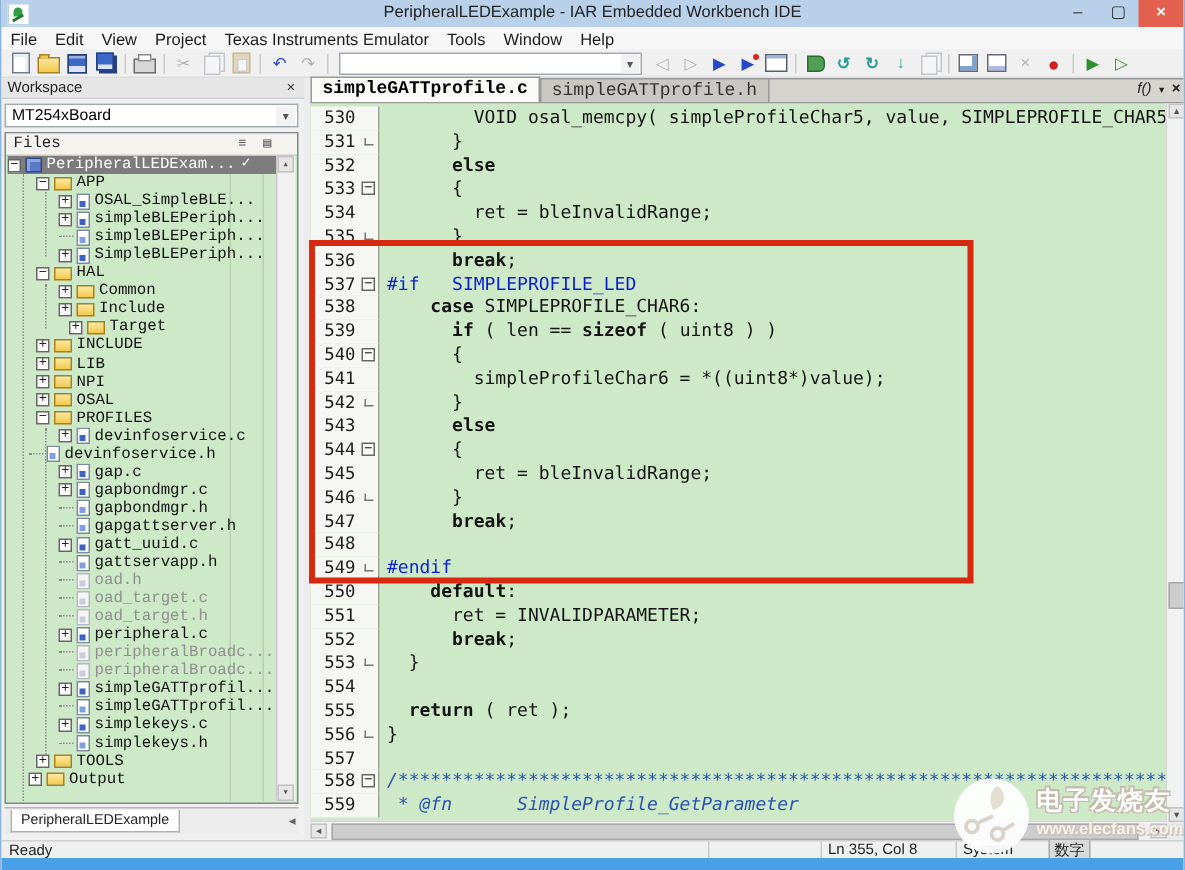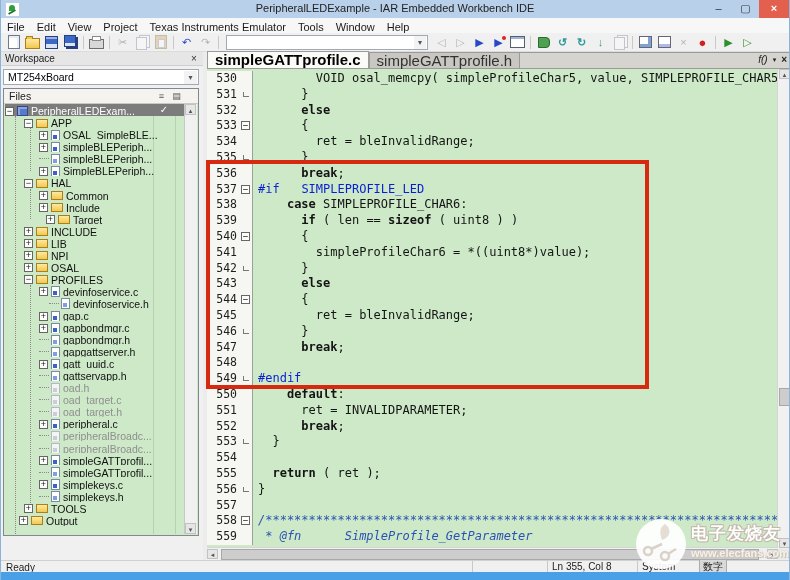--- a/index.html
+++ b/index.html
@@ -38,21 +38,21 @@
   .icon-make{width:11px;height:10px;background:#fff;border:1px solid #667;box-shadow:inset -3px -3px 0 #7fa3d0;}
   .icon-build{width:11px;height:10px;background:#fff;border:1px solid #667;box-shadow:inset 0 -3px 0 #b0b8e8;}
   .g-blue{color:#2749c9;} .g-teal{color:#2e9b9b;font-weight:bold;} .g-green{color:#2f8f2f;} .g-red{color:#d21f1f;font-size:13px;}
   .bmark::after{content:"";position:absolute;right:1px;top:1px;width:4px;height:4px;background:#d22;border-radius:50%;}
   
   .workspace{position:absolute;left:0;top:52px;width:202px;height:508px;background:#f0f0f0;}
   .wshdr{position:absolute;left:0;top:0;width:100%;height:14px;background:#e6e6e6;border-bottom:1px solid #cfcfcf;font-size:10px;color:#222;line-height:14px;padding-left:4px;box-sizing:border-box;}
   .wshdr .hclose{position:absolute;right:3px;top:0;width:12px;text-align:center;color:#333;font-size:10px;}
   .wscombo{position:absolute;left:2px;top:17px;width:196px;height:16px;background:#fff;border:1px solid #a3a9b1;font-size:10.5px;line-height:15px;padding-left:4px;box-sizing:border-box;}
   .wscombo .carr{position:absolute;right:1px;top:1px;width:13px;height:13px;font-size:8px;line-height:13px;text-align:center;color:#555;background:#f2f2f2;}
-  .filesbox{position:absolute;left:2px;top:36px;width:196px;height:448px;border:1px solid #828790;background:var(--editor_bg);box-sizing:border-box;}
+  .filesbox{position:absolute;left:2px;top:36px;width:196px;height:448px;border:1px solid #828790;background:var(--editor_bg);box-sizing:border-box;font-family:Liberation Mono, monospace;}
   .fileshdr{position:absolute;left:0;top:0;right:0;height:14px;background:#f4f3ef;border-bottom:1px solid #c9c9c1;font-size:10.5px;line-height:14px;padding-left:5px;color:#222;}
   .fhicons{position:absolute;right:14px;top:0;font-size:9px;color:#555;letter-spacing:3px;}
   .treebody{position:absolute;left:1px;top:15px;right:13px;bottom:1px;overflow:hidden;}
   .treescroll{position:absolute;right:1px;top:15px;width:12px;bottom:1px;background:#f1f1f1;border-left:1px solid #c8c8c8;}
   .sarr{position:absolute;left:0;width:11px;height:11px;font-size:7px;line-height:11px;text-align:center;color:#555;background:#e6e6e6;border:1px solid #c2c2c2;box-sizing:border-box;}
   .gridline{position:absolute;top:0;bottom:0;border-left:1px solid #b8cfb2;}
   .guide{position:absolute;border-left:1px dotted #8a8a8a;width:0;}
   .trow{position:relative;height:12.05px;line-height:12.05px;font-size:10.5px;white-space:nowrap;overflow:hidden;color:#111;}
   .trow.sel{background:var(--selection);color:#fff;}
   .trow>*{display:inline-block;vertical-align:middle;}
@@ -69,21 +69,21 @@
   .tlab.dim{color:#8f8f8f;}
   .trow.sel .tlab{color:#fff;}
   .tchk{position:absolute;left:150px;top:0;width:18px;text-align:center;font-size:10px;}
   .wstab{position:absolute;left:2px;top:486px;width:196px;height:17px;background:#ececec;border-top:1px solid #b5b5b5;}
   .wstab .tab{position:absolute;left:4px;top:1px;height:14px;background:#fff;border:1px solid #b0b0b0;border-top:none;font-size:9.5px;line-height:14px;padding:0 6px;color:#222;}
   .wstab .tarr{position:absolute;right:2px;top:3px;font-size:9px;color:#666;}
   .splitter{position:absolute;left:202px;top:52px;width:4px;height:508px;background:#ececec;}
   
   .editor{position:absolute;left:206px;top:52px;width:584px;height:508px;background:#d6d4cf;}
   .tabbar{position:absolute;left:0;top:0;width:100%;height:17px;background:#d6d4cf;border-top:1px solid #9a9a9a;border-bottom:1px solid #9a9a9a;box-sizing:border-box;display:flex;align-items:flex-end;}
-  .etab{height:15px;line-height:15px;padding:0 7px;font-size:15px;background:#c9c7c1;border:1px solid #9a9a9a;border-bottom:none;color:#333;white-space:nowrap;}
+  .etab{height:15px;line-height:15px;padding:0 7px;font-size:12px;background:#c9c7c1;border:1px solid #9a9a9a;border-bottom:none;color:#333;white-space:nowrap;font-family:Liberation Mono, monospace;}
   .etab.active{background:#fafaf6;font-weight:bold;color:#000;height:16px;}
   .fnbox{position:absolute;right:4px;top:2px;font-size:10px;color:#222;display:flex;align-items:center;gap:5px;}
   .fnbox .fx{font-style:italic;}
   .fnbox .fv{font-size:7px;} .fnbox .fc{font-weight:bold;}
   .codewrap{position:absolute;left:0;top:17px;right:13px;bottom:12px;background:var(--editor_bg);overflow:hidden;padding-top:2px;}
   .cline{display:flex;height:15.8px;line-height:15.8px;font-family:"DejaVu Sans Mono",monospace;font-size:12px;color:#141414;}
   .lnum{width:30px;flex:none;text-align:right;padding-right:3px;background:#f6f6f2;color:#1d1d1d;font-size:11.5px;}
   .fcol{width:12px;flex:none;background:#f6f6f2;border-right:1px solid #98a297;position:relative;}
   .fbox{position:absolute;left:1px;top:3px;width:9px;height:9px;border:1px solid #666;background:#fdfdfb;font-size:9px;line-height:7px;text-align:center;color:#222;box-sizing:border-box;}
   .fend{position:absolute;left:3px;top:5px;width:5px;height:4px;border-left:1px solid #777;border-bottom:1px solid #777;}
@@ -235,21 +235,21 @@
             <div class="trow" style="padding-left: 19px;"><span class="texp">−</span><span class="ticn i-folder"></span><span class="tlab">HAL</span></div>
             <div class="trow" style="padding-left: 34px;"><span class="texp">+</span><span class="ticn i-folder"></span><span class="tlab">Common</span></div>
             <div class="trow" style="padding-left: 34px;"><span class="texp">+</span><span class="ticn i-folder"></span><span class="tlab">Include</span></div>
             <div class="trow" style="padding-left: 41px;"><span class="texp">+</span><span class="ticn i-folder"></span><span class="tlab">Target</span></div>
             <div class="trow" style="padding-left: 19px;"><span class="texp">+</span><span class="ticn i-folder"></span><span class="tlab">INCLUDE</span></div>
             <div class="trow" style="padding-left: 19px;"><span class="texp">+</span><span class="ticn i-folder"></span><span class="tlab">LIB</span></div>
             <div class="trow" style="padding-left: 19px;"><span class="texp">+</span><span class="ticn i-folder"></span><span class="tlab">NPI</span></div>
             <div class="trow" style="padding-left: 19px;"><span class="texp">+</span><span class="ticn i-folder"></span><span class="tlab">OSAL</span></div>
             <div class="trow" style="padding-left: 19px;"><span class="texp">−</span><span class="ticn i-folder"></span><span class="tlab">PROFILES</span></div>
             <div class="trow" style="padding-left: 34px;"><span class="texp">+</span><span class="ticn i-cfile"></span><span class="tlab">devinfoservice.c</span></div>
-            <div class="trow" style="padding-left: 44px;"><span class="tnox"></span><span class="ticn i-hfile"></span><span class="tlab">devinfoservice.h</span></div>
+            <div class="trow" style="padding-left: 14px;"><span class="tnox"></span><span class="ticn i-hfile"></span><span class="tlab">devinfoservice.h</span></div>
             <div class="trow" style="padding-left: 34px;"><span class="texp">+</span><span class="ticn i-cfile"></span><span class="tlab">gap.c</span></div>
             <div class="trow" style="padding-left: 34px;"><span class="texp">+</span><span class="ticn i-cfile"></span><span class="tlab">gapbondmgr.c</span></div>
             <div class="trow" style="padding-left: 34px;"><span class="tnox"></span><span class="ticn i-hfile"></span><span class="tlab">gapbondmgr.h</span></div>
             <div class="trow" style="padding-left: 34px;"><span class="tnox"></span><span class="ticn i-hfile"></span><span class="tlab">gapgattserver.h</span></div>
             <div class="trow" style="padding-left: 34px;"><span class="texp">+</span><span class="ticn i-cfile"></span><span class="tlab">gatt_uuid.c</span></div>
             <div class="trow" style="padding-left: 34px;"><span class="tnox"></span><span class="ticn i-hfile"></span><span class="tlab">gattservapp.h</span></div>
             <div class="trow" style="padding-left: 34px;"><span class="tnox"></span><span class="ticn i-grayfile"></span><span class="tlab dim">oad.h</span></div>
             <div class="trow" style="padding-left: 34px;"><span class="tnox"></span><span class="ticn i-grayfile"></span><span class="tlab dim">oad_target.c</span></div>
             <div class="trow" style="padding-left: 34px;"><span class="tnox"></span><span class="ticn i-grayfile"></span><span class="tlab dim">oad_target.h</span></div>
             <div class="trow" style="padding-left: 34px;"><span class="texp">+</span><span class="ticn i-cfile"></span><span class="tlab">peripheral.c</span></div>
@@ -261,20 +261,24 @@
             <div class="trow" style="padding-left: 34px;"><span class="tnox"></span><span class="ticn i-hfile"></span><span class="tlab">simplekeys.h</span></div>
             <div class="trow" style="padding-left: 19px;"><span class="texp">+</span><span class="ticn i-folder"></span><span class="tlab">TOOLS</span></div>
             <div class="trow" style="padding-left: 14px;"><span class="texp">+</span><span class="ticn i-folder"></span><span class="tlab">Output</span></div>
           </div>
       </div>
       <div class="treescroll">
         <span class="sarr" style="top:0">▴</span>
         <span class="sarr" style="bottom:0;top:auto">▾</span>
       </div>
     </div>
+    <div class="wstab">
+      <span class="tab">PeripheralLEDExample</span>
+      <span class="tarr">◂</span>
+    </div>
   </div>
 
   <div class="splitter"></div>
 
   <div class="editor">
     <div class="tabbar">
         <div class="etab active">simpleGATTprofile.c</div>
         <div class="etab">simpleGATTprofile.h</div>
       </div>
     <div class="fnbox">

